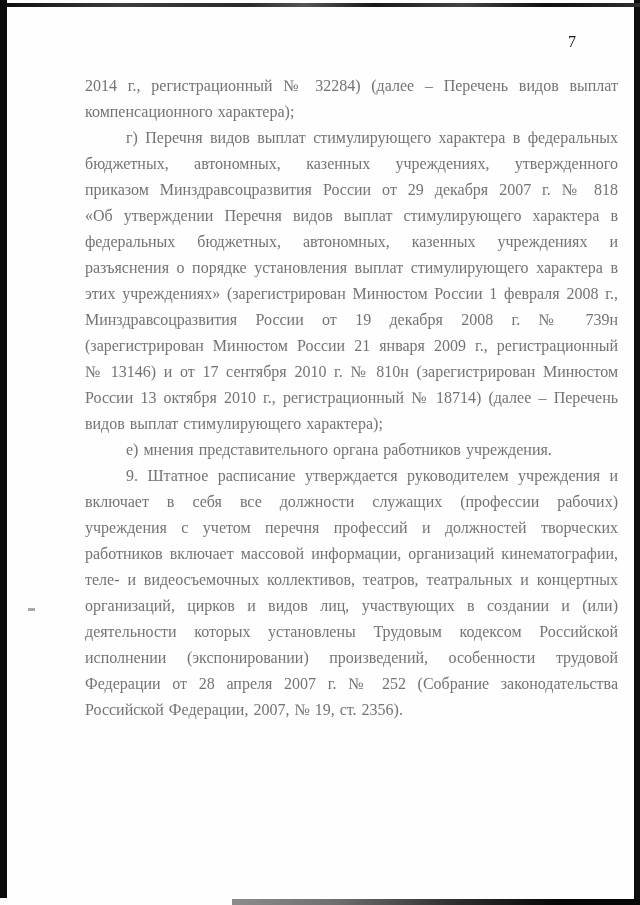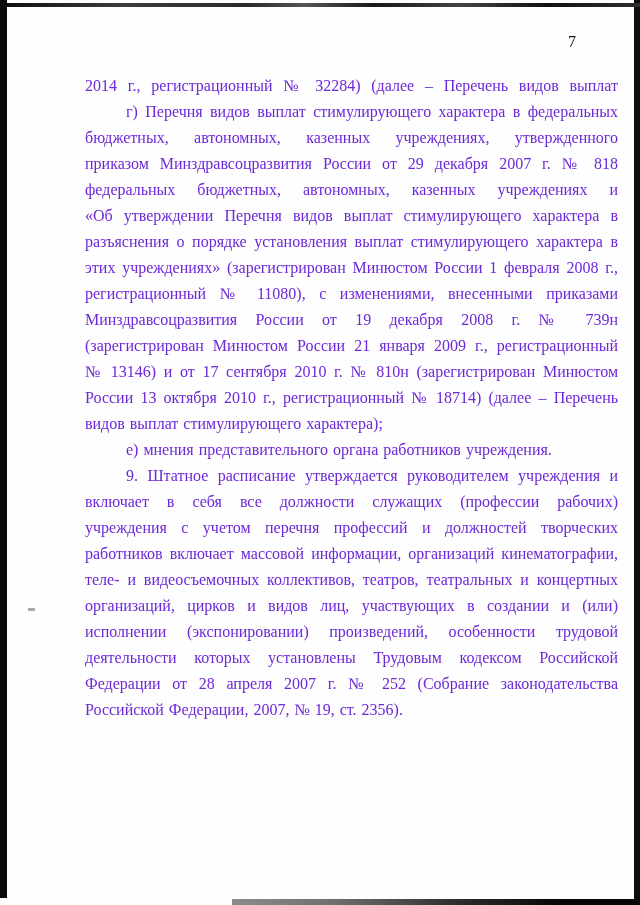--- a/index.html
+++ b/index.html
@@ -54,21 +54,21 @@
     text-align: center;
     font-size: 16px;
     color: #161616;
   }
   .body-text {
     position: absolute;
     left: 85px; top: 73px;
     width: 533px;
     font-size: 16px;
     line-height: 26px;
-    color: #6d28d9;
+    color: #737373;
   }
   .para { margin: 0; }
   .line {
     text-align: justify;
     text-align-last: justify;
     white-space: normal;
     word-spacing: 1px;
   }
   .line.first { text-indent: 41px; }
   .line.last { text-align-last: left; }
@@ -81,45 +81,45 @@
   <div class="edge-right"></div>
   <div class="edge-top"></div>
   <div class="edge-bottom"></div>
   <div class="speck"></div>
 
   <div class="page-number">7</div>
 
   <div class="body-text" id="doc-body">
       <div class="para">
         <div class="line">2014 г., регистрационный № 32284) (далее – Перечень видов выплат</div>
+        <div class="line last">компенсационного характера);</div>
       </div>
       <div class="para">
         <div class="line first">г) Перечня видов выплат стимулирующего характера в федеральных</div>
         <div class="line">бюджетных, автономных, казенных учреждениях, утвержденного</div>
         <div class="line">приказом Минздравсоцразвития России от 29 декабря 2007 г. № 818</div>
+        <div class="line">«Об утверждении Перечня видов выплат стимулирующего характера в</div>
         <div class="line">федеральных бюджетных, автономных, казенных учреждениях и</div>
-        <div class="line">«Об утверждении Перечня видов выплат стимулирующего характера в</div>
         <div class="line">разъяснения о порядке установления выплат стимулирующего характера в</div>
         <div class="line">этих учреждениях» (зарегистрирован Минюстом России 1 февраля 2008 г.,</div>
-        <div class="line">регистрационный № 11080), с изменениями, внесенными приказами</div>
         <div class="line">Минздравсоцразвития России от 19 декабря 2008 г. № 739н</div>
         <div class="line">(зарегистрирован Минюстом России 21 января 2009 г., регистрационный</div>
         <div class="line">№ 13146) и от 17 сентября 2010 г. № 810н (зарегистрирован Минюстом</div>
         <div class="line">России 13 октября 2010 г., регистрационный № 18714) (далее – Перечень</div>
         <div class="line last">видов выплат стимулирующего характера);</div>
       </div>
       <div class="para">
         <div class="line first last">е) мнения представительного органа работников учреждения.</div>
       </div>
       <div class="para">
         <div class="line first">9. Штатное расписание утверждается руководителем учреждения и</div>
         <div class="line">включает в себя все должности служащих (профессии рабочих)</div>
         <div class="line">учреждения с учетом перечня профессий и должностей творческих</div>
         <div class="line">работников включает массовой информации, организаций кинематографии,</div>
         <div class="line">теле- и видеосъемочных коллективов, театров, театральных и концертных</div>
         <div class="line">организаций, цирков и видов лиц, участвующих в создании и (или)</div>
+        <div class="line">деятельности которых установлены Трудовым кодексом Российской</div>
         <div class="line">исполнении (экспонировании) произведений, особенности трудовой</div>
-        <div class="line">деятельности которых установлены Трудовым кодексом Российской</div>
         <div class="line">Федерации от 28 апреля 2007 г. № 252 (Собрание законодательства</div>
         <div class="line last">Российской Федерации, 2007, № 19, ст. 2356).</div>
       </div>
     </div>
 </div>
 
 </body></html>

